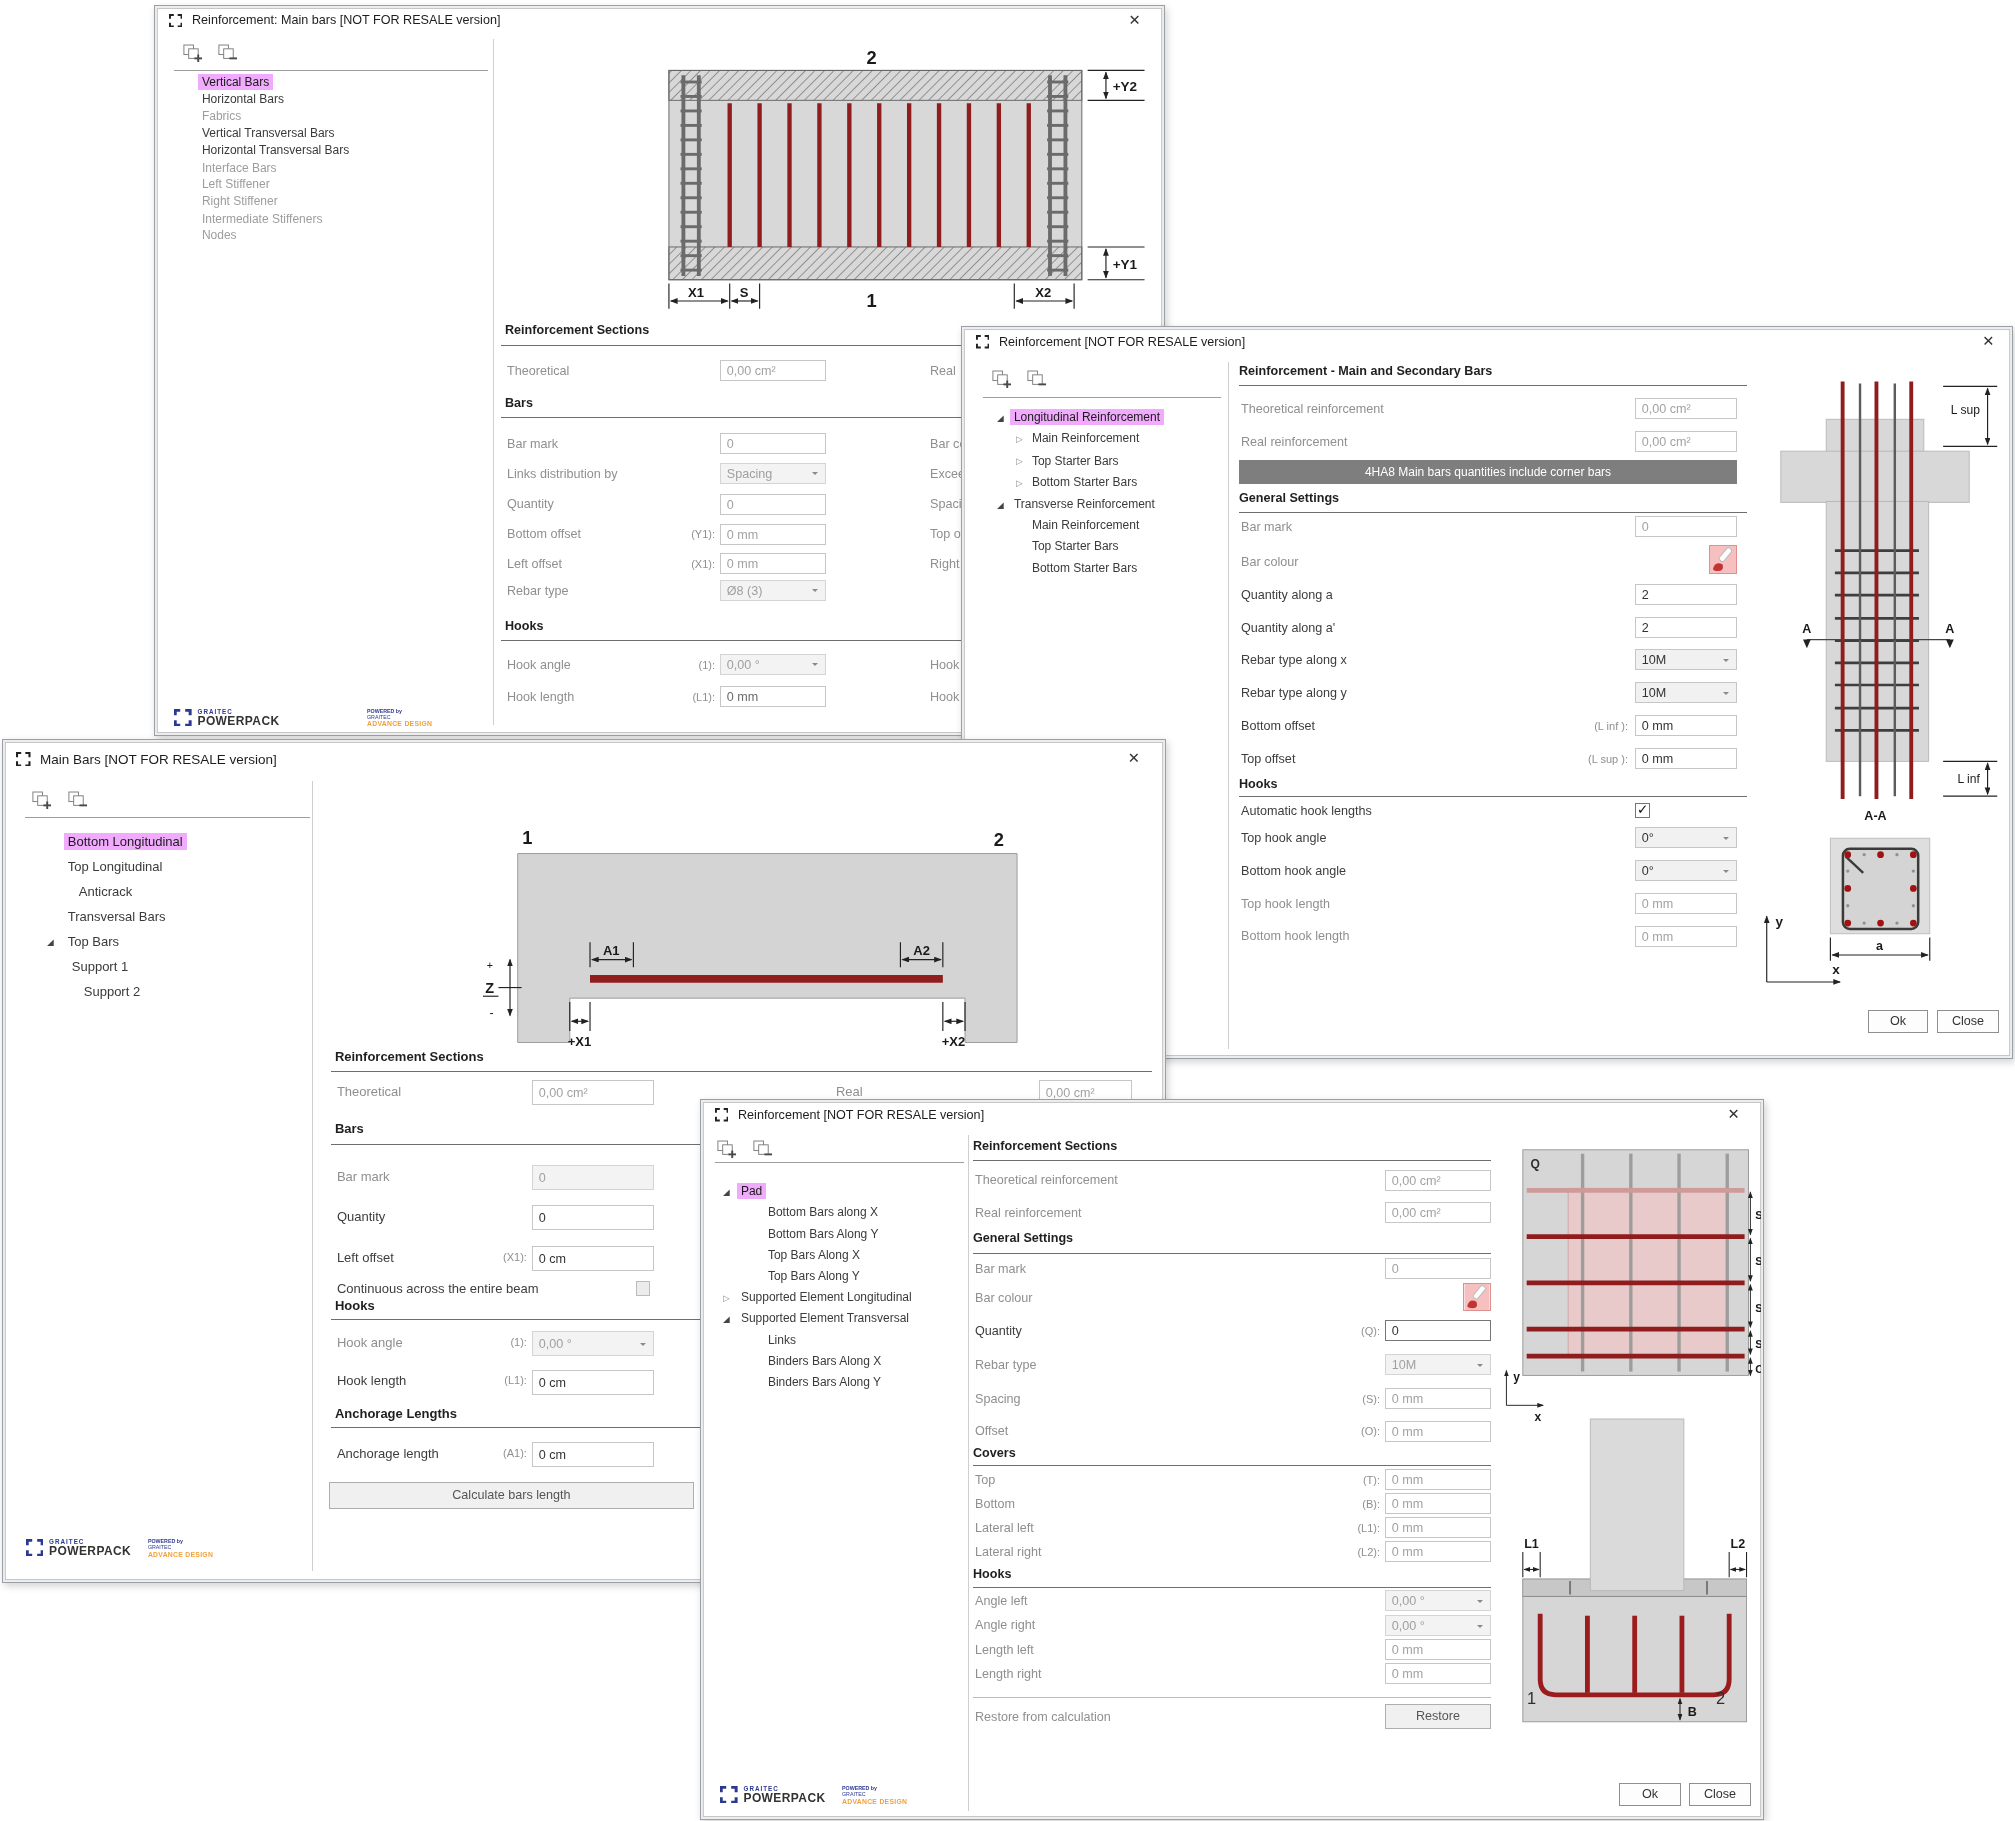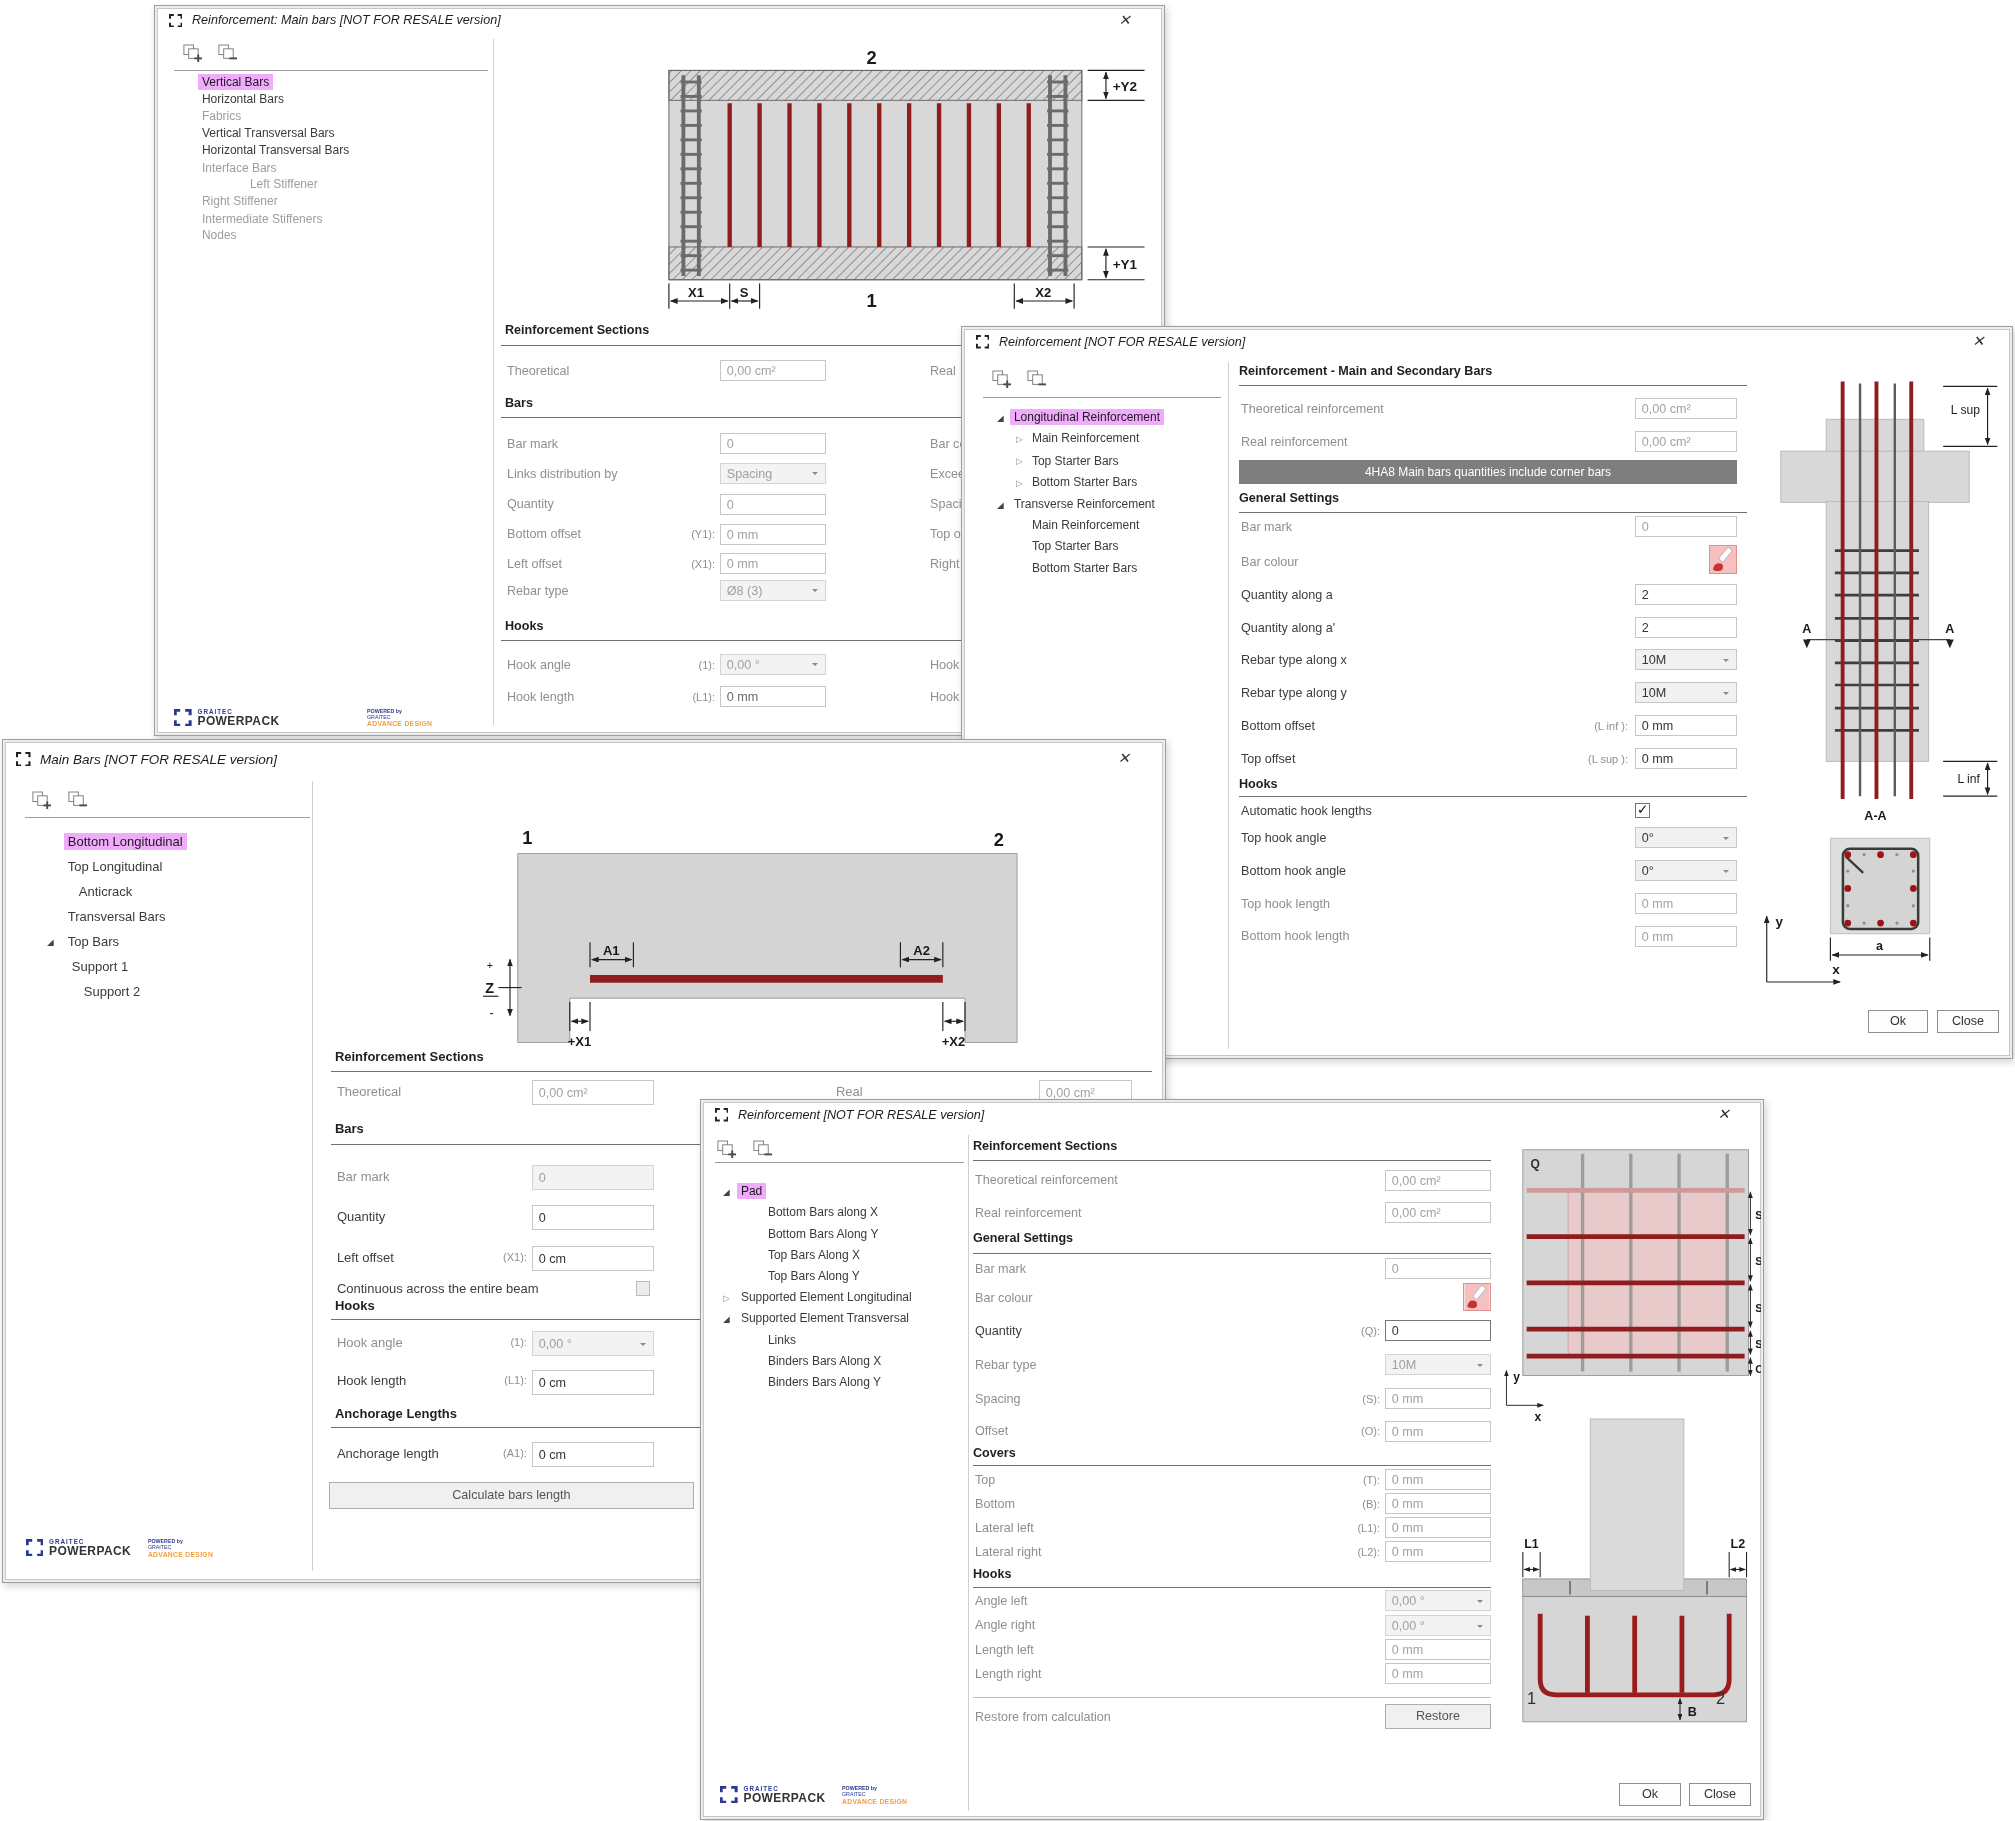--- a/index.html
+++ b/index.html
@@ -1,18 +1,18 @@
 <!DOCTYPE html>
 <html><head>
 <meta charset="utf-8">
 <style>
   html,body{margin:0;padding:0;background:#fff;}
   body{width:2015px;height:1822px;position:relative;font-family:"Liberation Sans",sans-serif;overflow:hidden;}
   .win{position:absolute;background:#fff;border:1px solid #9aa0a5;box-shadow:inset 0 0 0 1.9px #ededed,inset 0 0 0 2.9px #c6c6c6,1.9px 2.9px 7.7px rgba(0,0,0,.18);}
-  .tbar{position:absolute;left:0;top:0;right:14px;height:29px;font-style:italic;}
+  .tbar{position:absolute;left:0;top:0;right:4px;height:29px;}
   .ticon{position:absolute;left:13.5px;top:7.7px;}
   .ttl{position:absolute;left:37px;top:7.7px;font-size:12.6px;color:#1d1d1d;white-space:nowrap;}
   .x{position:absolute;top:6.8px;font-size:14.5px;color:#333;line-height:14.5px;}
   .vdiv{position:absolute;width:1px;background:#cfcfcf;}
   .toolrule{position:absolute;height:1px;background:#9d9d9d;}
   .tico{position:absolute;width:21px;height:19.3px;}
   .li{position:absolute;font-size:12px;color:#3a3a3a;padding:1px 3.9px;white-space:nowrap;}
   .li.off{color:#9d9d9d;}
   .li.sel{background:#f0abfc;color:#1a1a1a;}
   .li3{font-size:13px;}
@@ -72,21 +72,21 @@
         <rect x="7" y="6" width="10" height="10" fill="#fff" stroke="#7d7d7d"></rect>
         <line x1="13" y1="16" x2="21" y2="16" stroke="#4a4a4a" stroke-width="2"></line>
       </svg></span>
   <i class="toolrule" style="left:19.3px;top:64px;width:314px;"></i>
   <span class="li sel" style="left:43px;top:68px;">Vertical Bars</span>
   <span class="li" style="left:43px;top:85px;">Horizontal Bars</span>
   <span class="li off" style="left:43px;top:102px;">Fabrics</span>
   <span class="li" style="left:43px;top:119px;">Vertical Transversal Bars</span>
   <span class="li" style="left:43px;top:136px;">Horizontal Transversal Bars</span>
   <span class="li off" style="left:43px;top:154px;">Interface Bars</span>
-  <span class="li off" style="left:43px;top:170px;margin-left:48px;">Left Stiffener</span>
+  <span class="li off" style="left:43px;top:170px;">Left Stiffener</span>
   <span class="li off" style="left:43px;top:187px;">Right Stiffener</span>
   <span class="li off" style="left:43px;top:205px;">Intermediate Stiffeners</span>
   <span class="li off" style="left:43px;top:221px;">Nodes</span>
   <i class="vdiv" style="left:338px;top:33px;height:686px;"></i>
 
   <svg style="position:absolute;left:502px;top:21px;" width="512" height="301" viewBox="0 0 530 312">
     <defs>
       <pattern id="h1" width="7" height="7" patternUnits="userSpaceOnUse" patternTransform="rotate(45)">
           <line x1="0" y1="0" x2="0" y2="7" stroke="#6e6e6e" stroke-width="1.4"></line>
         </pattern>

